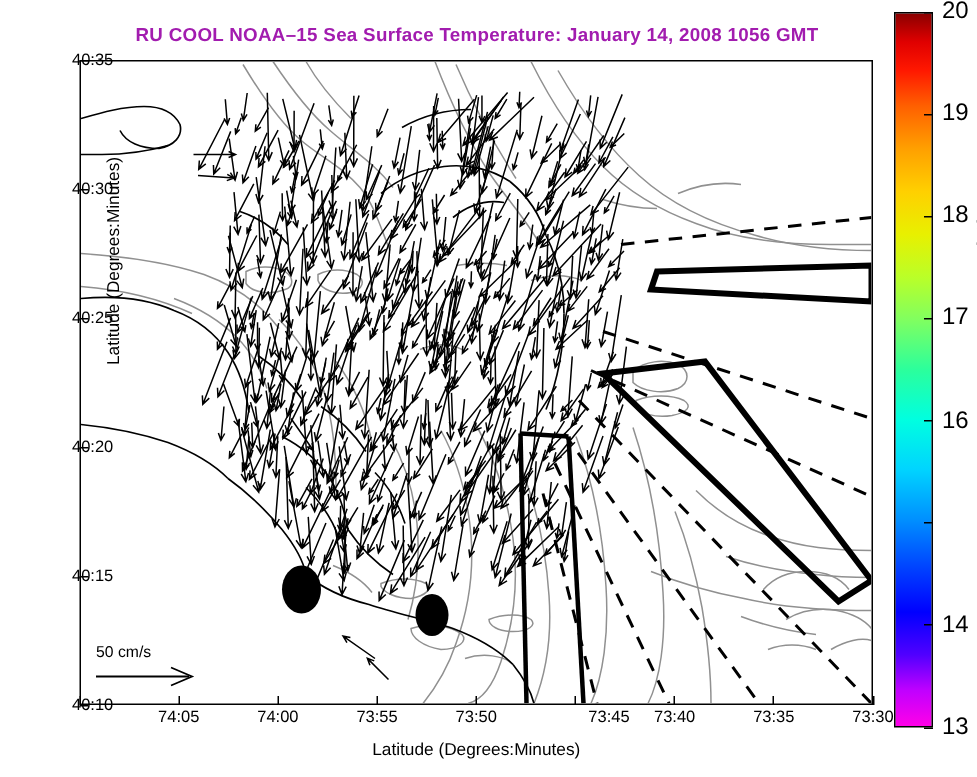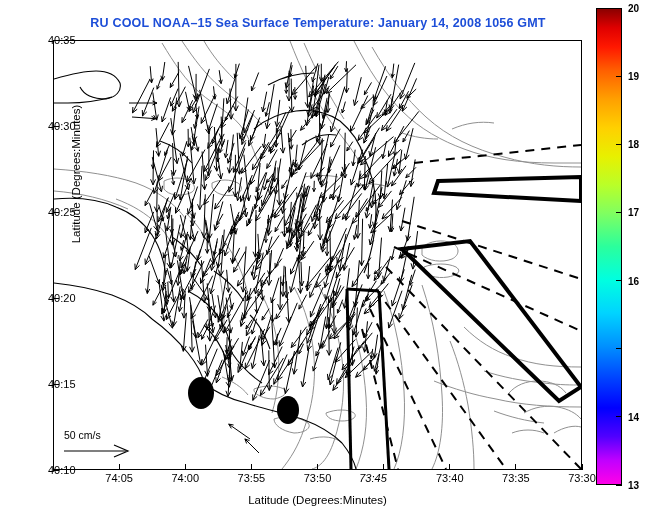--- a/index.html
+++ b/index.html
@@ -20,21 +20,21 @@
     width: 651px;
     height: 518px;
     background: #ffffff;
   }
   .title {
     position: absolute;
     left: 53px;
     top: 16px;
     width: 530px;
     text-align: center;
-    color: #1d4ed8;
+    color: #a21caf;
     font-size: 12.5px;
     font-weight: bold;
     letter-spacing: 0.2px;
     white-space: nowrap;
   }
   .plot-frame {
     position: absolute;
     left: 53px;
     top: 40px;
     width: 529px;
@@ -130,22 +130,22 @@
       #ffd000 75%,
       #ffa000 81%,
       #ff6000 87%,
       #ff1800 92%,
       #e00000 96%,
       #8b0000 100%);
   }
   .cbar-tick-label {
     position: absolute;
     left: 628px;
-    font-size: 10px;
-    font-weight: bold;
+    font-size: 16px;
+    font-weight: normal;
     color: #000;
     transform: translateY(-50%);
     white-space: nowrap;
   }
   .cbar-label {
     position: absolute;
     left: 591px;
     top: 185px;
     width: 130px;
     transform: rotate(-90deg);
@@ -865,21 +865,21 @@
       <div class="xtick-label" style="left: 53px; margin-top: 45px;">74:10</div>
       <div class="tickmark" style="left: 52.5px; top: 464px; width: 1px; height: 6px;"></div>
       <div class="xtick-label" style="left: 119.125px;">74:05</div>
       <div class="tickmark" style="left: 118.625px; top: 464px; width: 1px; height: 6px;"></div>
       <div class="xtick-label" style="left: 185.25px;">74:00</div>
       <div class="tickmark" style="left: 184.75px; top: 464px; width: 1px; height: 6px;"></div>
       <div class="xtick-label" style="left: 251.375px;">73:55</div>
       <div class="tickmark" style="left: 250.875px; top: 464px; width: 1px; height: 6px;"></div>
       <div class="xtick-label" style="left: 317.5px;">73:50</div>
       <div class="tickmark" style="left: 317px; top: 464px; width: 1px; height: 6px;"></div>
-      <div class="xtick-label" style="left: 373px; font-style: italic;">73:45</div>
+      <div class="xtick-label" style="left: 406px;">73:45</div>
       <div class="tickmark" style="left: 383.125px; top: 464px; width: 1px; height: 6px;"></div>
       <div class="xtick-label" style="left: 449.75px;">73:40</div>
       <div class="tickmark" style="left: 449.25px; top: 464px; width: 1px; height: 6px;"></div>
       <div class="xtick-label" style="left: 515.875px;">73:35</div>
       <div class="tickmark" style="left: 515.375px; top: 464px; width: 1px; height: 6px;"></div>
       <div class="xtick-label" style="left: 582px; text-align: right;">73:30</div>
       <div class="tickmark" style="left: 581.5px; top: 464px; width: 1px; height: 6px;"></div>
     </div>
   <div id="yticks">
       <div class="ytick-label" style="top: 40px; width: 0px; left: 48px; transform: translate(-100%, -50%);">40:35</div>

